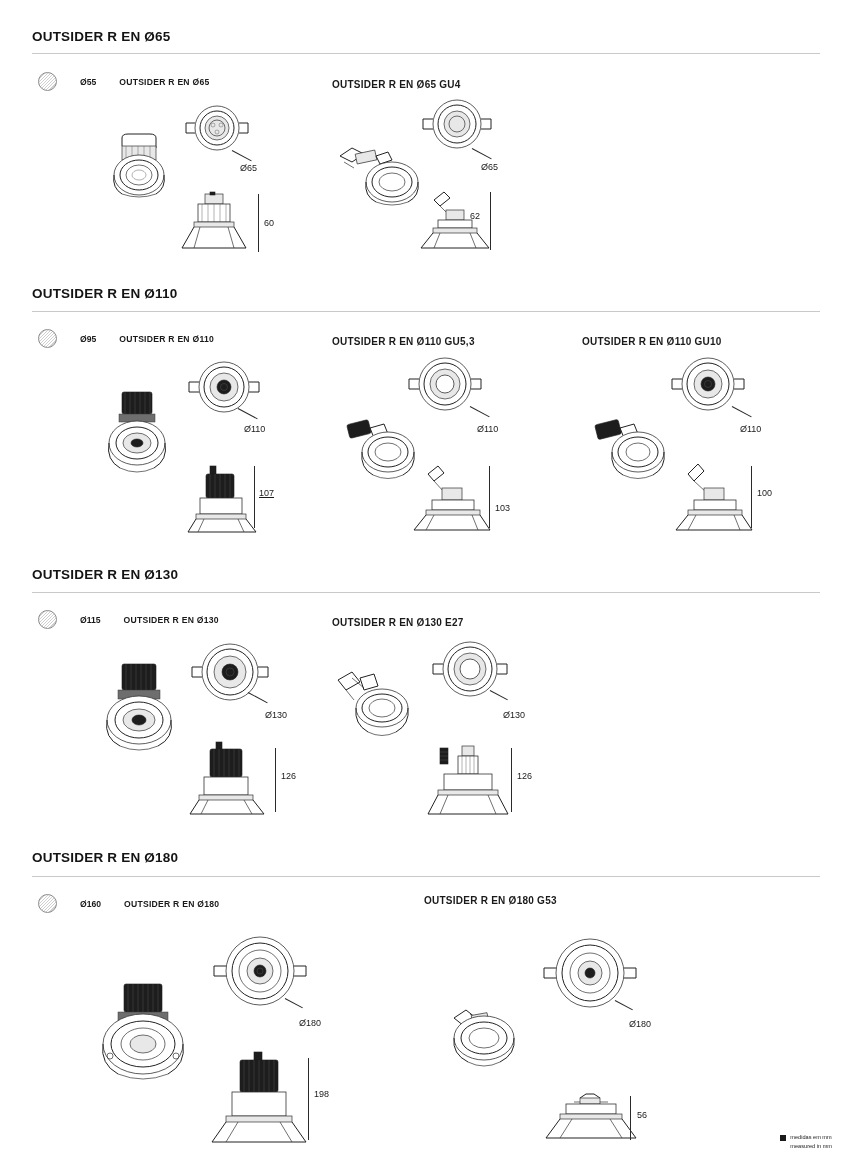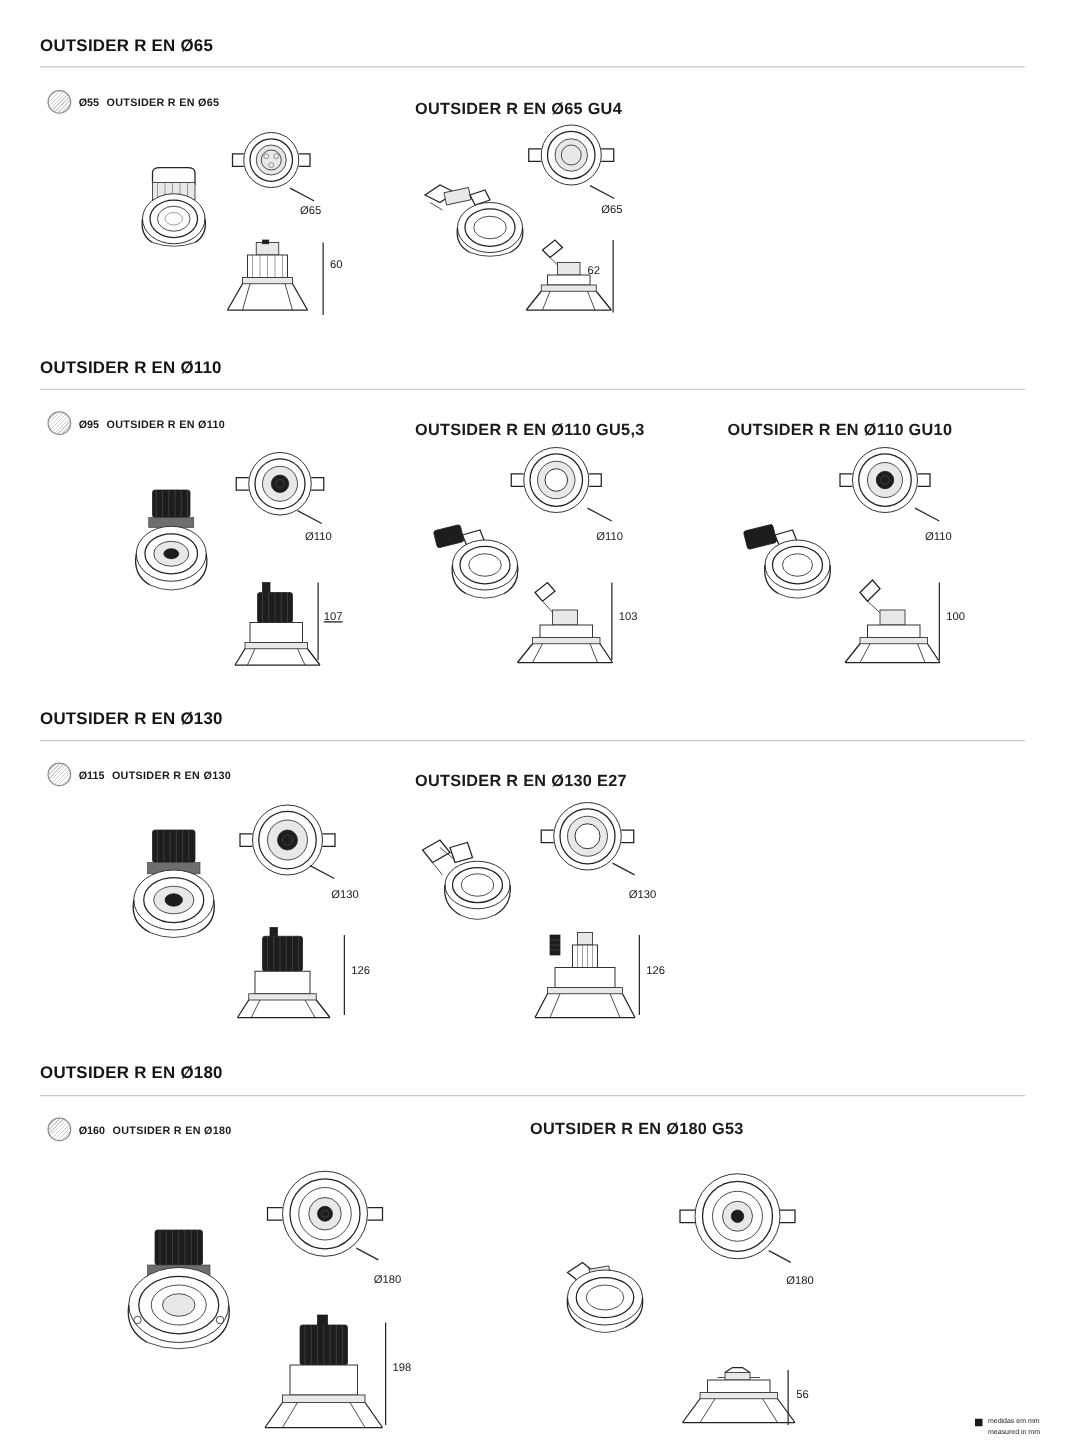--- a/index.html
+++ b/index.html
@@ -30,31 +30,31 @@
   }
   .rule {
     position: absolute;
     left: 32px;
     right: 32px;
     height: 1px;
     background: #c9c9c9;
   }
   .variant-label {
     position: absolute;
-    font-size: 13px;
+    font-size: 10px;
     font-weight: bold;
     letter-spacing: 0.25px;
     color: #1a1a1a;
     white-space: nowrap;
   }
   .finish-row {
     position: absolute;
     display: flex;
     align-items: center;
-    gap: 6px;
+    gap: 23px;
     white-space: nowrap;
   }
   .finish-code {
     font-size: 8.6px;
     font-weight: bold;
     color: #1a1a1a;
   }
   .finish-name {
     font-size: 8.6px;
     font-weight: bold;
@@ -172,21 +172,21 @@
         <rect class="fill-dark" x="30" y="0" width="5" height="3"></rect>
         <rect class="fill-w" x="18" y="12" width="32" height="18"></rect>
         <path class="ln-hair" d="M22 12 L22 30 M28 12 L28 30 M34 12 L34 30 M40 12 L40 30 M46 12 L46 30"></path>
         <rect class="fill-lt" x="14" y="30" width="40" height="5"></rect>
         <path class="ln" d="M14 35 L2 56 M54 35 L66 56"></path>
         <path class="ln" d="M2 56 L66 56"></path>
         <path class="ln-thin" d="M20 35 L14 56 M48 35 L54 56"></path>
       </svg>
     </div>
     <div class="vline" style="left:258px; top:194px; height:58px;"></div>
-    <div class="dim-text" style="left:264px; top:206px;">60</div>
+    <div class="dim-text" style="left:264px; top:218px;">60</div>
 
     <div class="fig" style="left:330px; top:138px;">
       <svg width="106" height="80" viewBox="0 0 106 80">
         <path class="ln" d="M10 18 L22 10 L34 16 L22 24 Z"></path>
         <path class="ln-thin" d="M14 24 L24 30"></path>
         <rect class="fill-lt" x="26" y="14" width="20" height="10" transform="rotate(-12 36 19)"></rect>
         <path class="ln" d="M46 18 L58 14 L62 22 L50 26 Z"></path>
         <ellipse class="fill-w" cx="62" cy="44" rx="26" ry="20"></ellipse>
         <ellipse class="ln" cx="62" cy="44" rx="20" ry="15"></ellipse>
         <ellipse class="ln-thin" cx="62" cy="44" rx="13" ry="9"></ellipse>
@@ -311,21 +311,21 @@
         <path class="ln-thin" d="M24 21 L34 32"></path>
         <rect class="fill-lt" x="32" y="28" width="20" height="12"></rect>
         <rect class="fill-w" x="22" y="40" width="42" height="10"></rect>
         <rect class="fill-lt" x="16" y="50" width="54" height="5"></rect>
         <path class="ln" d="M16 55 L4 70 M70 55 L80 70"></path>
         <path class="ln" d="M4 70 L80 70"></path>
         <path class="ln-thin" d="M24 55 L16 70 M62 55 L68 70"></path>
       </svg>
     </div>
     <div class="vline" style="left:489px; top:466px; height:62px;"></div>
-    <div class="dim-text" style="left:495px; top:488px;">103</div>
+    <div class="dim-text" style="left:495px; top:503px;">103</div>
 
     <div class="fig" style="left:580px; top:410px;">
       <svg width="100" height="76" viewBox="0 0 100 76">
         <rect class="fill-dark" x="16" y="12" width="24" height="15" rx="2" transform="rotate(-14 28 19)"></rect>
         <path class="ln" d="M40 18 L54 14 L58 24 L44 28 Z"></path>
         <ellipse class="fill-w" cx="58" cy="42" rx="26" ry="20"></ellipse>
         <ellipse class="ln" cx="58" cy="42" rx="20" ry="15"></ellipse>
         <ellipse class="ln-thin" cx="58" cy="42" rx="12" ry="9"></ellipse>
         <path class="ln" d="M32 42 Q30 58 43 65 M84 42 Q86 58 73 65"></path>
         <path class="ln-thin" d="M43 65 Q58 72 73 65"></path>

